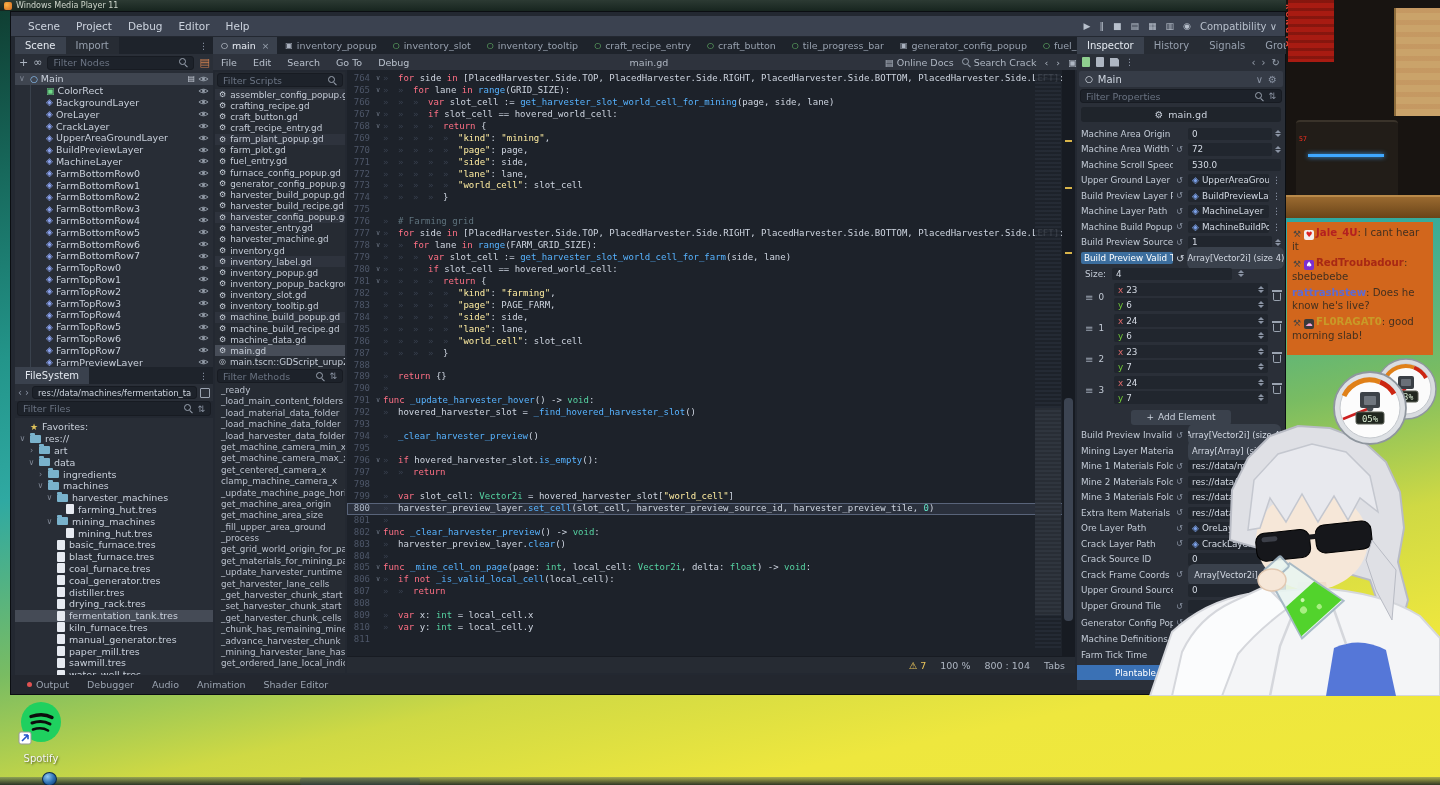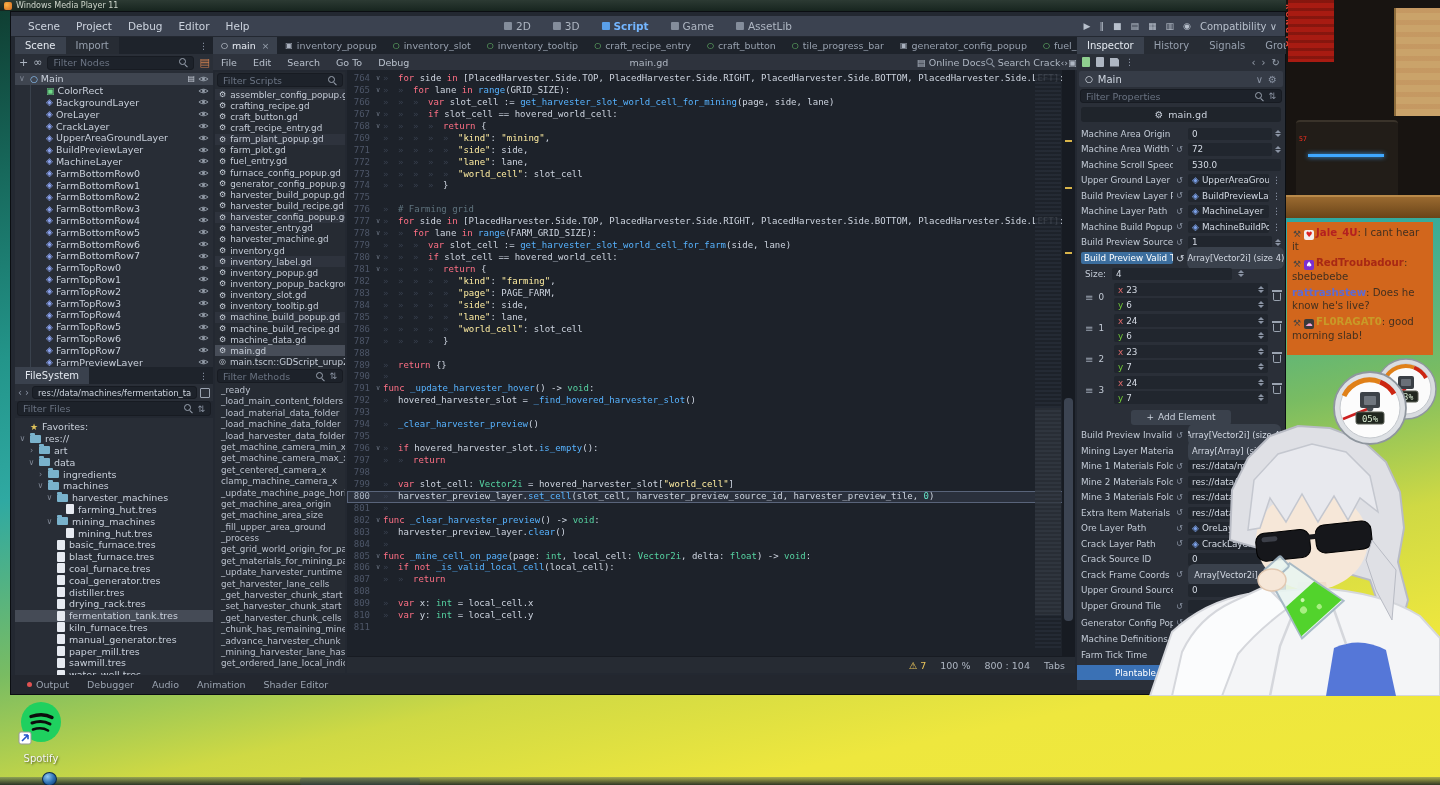--- a/index.html
+++ b/index.html
@@ -75,21 +75,21 @@
   .se-tabs { left:202px; top:25px; width:872px; height:17px; display:flex; align-items:flex-end; background:#1e232b; }
   .se-tab { display:flex; align-items:center; gap:4px; padding:0 8px; height:17px; font-size:9.5px; color:#97a0ae; white-space:nowrap; }
   .se-tab.active { background:#3a414d; color:#e8edf4; }
   .se-tab .ti { font-size:8px; }
   .ti.green { color:#6fce71; } .ti.white { color:#dfe5ee; } .ti.tool { color:#aab2bf; }
   .se-tab .x { color:#9aa3b0; margin-left:2px; font-size:9px; }
   .se-tabs-end { margin-left:auto; display:flex; gap:7px; align-items:center; padding-right:6px; color:#8a93a3; font-size:9px; }
   .se-menu { left:202px; top:42px; width:872px; height:16px; background:#2e333d; display:flex; align-items:center; font-size:9.5px; color:#b8c0cc; }
   .se-menu .m { padding:0 8px; }
   .se-file { position:absolute; left:50%; transform:translateX(-50%); color:#aeb6c2; }
-  .se-menu-right { margin-left:auto; display:flex; align-items:center; gap:0; padding-right:8px; color:#aeb6c2; }
+  .se-menu-right { margin-left:auto; display:flex; align-items:center; gap:8px; padding-right:8px; color:#aeb6c2; }
   .scripts-panel { left:204px; top:60px; width:130px; height:601px; background:#262b33; }
   .sp-filter { margin:1px 2px; }
   .sp-list { height:279px; overflow:hidden; margin-top:2px; }
   .sp-row { display:flex; align-items:center; gap:4px; height:11.15px; font-size:8.8px; color:#c5ccd7; padding:0 4px; white-space:nowrap; overflow:hidden; }
   .sp-row .g { color:#cdd4de; font-size:8px; }
   .sp-row.hl { background:#2e333d; }
   .sp-row.sel { background:#474d58; }
   .mt-list { height:286px; overflow:hidden; margin-top:2px; }
   .mt-row { height:11.4px; font-size:8.8px; color:#bac1cd; padding:0 6px; white-space:nowrap; overflow:hidden; }
 
@@ -197,27 +197,20 @@
 <div class="abs gd">
 
   <div class="abs menubar">
     <div class="menu-left" id="menu-left">
         <span class="menu-item">Scene</span>
         <span class="menu-item">Project</span>
         <span class="menu-item">Debug</span>
         <span class="menu-item">Editor</span>
         <span class="menu-item">Help</span>
       </div>
-    <div class="menu-center" id="menu-center">
-        <span class="mi "><span class="mic"></span>2D</span>
-        <span class="mi "><span class="mic"></span>3D</span>
-        <span class="mi active"><span class="mic"></span>Script</span>
-        <span class="mi "><span class="mic"></span>Game</span>
-        <span class="mi "><span class="mic"></span>AssetLib</span>
-      </div>
     <div class="menu-right">
       <span class="pbtn">▶</span>
       <span class="pbtn">‖</span>
       <span class="pbtn">■</span>
       <span class="pbtn">▤</span>
       <span class="pbtn">▦</span>
       <span class="pbtn">▥</span>
       <span class="pbtn">◉</span>
       <span class="compat"><span>Compatibility</span> ∨</span>
     </div>
@@ -891,20 +884,21 @@
       </div>
   </div>
 
   <div class="abs code" id="code">
       <div class="cl "><span class="ln">764</span><span class="fold">∨</span><span class="ct"><span class="tab">»</span><span class="tok-k">for</span><span class="tok-p"> side </span><span class="tok-k">in</span><span class="tok-p"> [PlacedHarvester.Side.TOP, PlacedHarvester.Side.RIGHT, PlacedHarvester.Side.BOTTOM, PlacedHarvester.Side.LEFT]:</span></span></div>
       <div class="cl "><span class="ln">765</span><span class="fold">∨</span><span class="ct"><span class="tab">»</span><span class="tab">»</span><span class="tok-k">for</span><span class="tok-p"> lane </span><span class="tok-k">in</span><span class="tok-p"> </span><span class="tok-f">range</span><span class="tok-p">(GRID_SIZE):</span></span></div>
       <div class="cl "><span class="ln">766</span><span class="fold"></span><span class="ct"><span class="tab">»</span><span class="tab">»</span><span class="tab">»</span><span class="tok-k">var</span><span class="tok-p"> slot_cell := </span><span class="tok-f">get_harvester_slot_world_cell_for_mining</span><span class="tok-p">(page, side, lane)</span></span></div>
       <div class="cl "><span class="ln">767</span><span class="fold">∨</span><span class="ct"><span class="tab">»</span><span class="tab">»</span><span class="tab">»</span><span class="tok-k">if</span><span class="tok-p"> slot_cell == hovered_world_cell:</span></span></div>
       <div class="cl "><span class="ln">768</span><span class="fold">∨</span><span class="ct"><span class="tab">»</span><span class="tab">»</span><span class="tab">»</span><span class="tab">»</span><span class="tok-k">return</span><span class="tok-p"> {</span></span></div>
       <div class="cl "><span class="ln">769</span><span class="fold"></span><span class="ct"><span class="tab">»</span><span class="tab">»</span><span class="tab">»</span><span class="tab">»</span><span class="tab">»</span><span class="tok-s">"kind"</span><span class="tok-p">: </span><span class="tok-s">"mining"</span><span class="tok-p">,</span></span></div>
+      <div class="cl "><span class="ln">770</span><span class="fold"></span><span class="ct"><span class="tab">»</span><span class="tab">»</span><span class="tab">»</span><span class="tab">»</span><span class="tab">»</span><span class="tok-s">"page"</span><span class="tok-p">: page,</span></span></div>
       <div class="cl "><span class="ln">771</span><span class="fold"></span><span class="ct"><span class="tab">»</span><span class="tab">»</span><span class="tab">»</span><span class="tab">»</span><span class="tab">»</span><span class="tok-s">"side"</span><span class="tok-p">: side,</span></span></div>
       <div class="cl "><span class="ln">772</span><span class="fold"></span><span class="ct"><span class="tab">»</span><span class="tab">»</span><span class="tab">»</span><span class="tab">»</span><span class="tab">»</span><span class="tok-s">"lane"</span><span class="tok-p">: lane,</span></span></div>
       <div class="cl "><span class="ln">773</span><span class="fold"></span><span class="ct"><span class="tab">»</span><span class="tab">»</span><span class="tab">»</span><span class="tab">»</span><span class="tab">»</span><span class="tok-s">"world_cell"</span><span class="tok-p">: slot_cell</span></span></div>
       <div class="cl "><span class="ln">774</span><span class="fold"></span><span class="ct"><span class="tab">»</span><span class="tab">»</span><span class="tab">»</span><span class="tab">»</span><span class="tok-p">}</span></span></div>
       <div class="cl "><span class="ln">775</span><span class="fold"></span><span class="ct"></span></div>
       <div class="cl "><span class="ln">776</span><span class="fold"></span><span class="ct"><span class="tab">»</span><span class="tok-c"># Farming grid</span></span></div>
       <div class="cl "><span class="ln">777</span><span class="fold">∨</span><span class="ct"><span class="tab">»</span><span class="tok-k">for</span><span class="tok-p"> side </span><span class="tok-k">in</span><span class="tok-p"> [PlacedHarvester.Side.TOP, PlacedHarvester.Side.RIGHT, PlacedHarvester.Side.BOTTOM, PlacedHarvester.Side.LEFT]:</span></span></div>
       <div class="cl "><span class="ln">778</span><span class="fold">∨</span><span class="ct"><span class="tab">»</span><span class="tab">»</span><span class="tok-k">for</span><span class="tok-p"> lane </span><span class="tok-k">in</span><span class="tok-p"> </span><span class="tok-f">range</span><span class="tok-p">(FARM_GRID_SIZE):</span></span></div>
       <div class="cl "><span class="ln">779</span><span class="fold"></span><span class="ct"><span class="tab">»</span><span class="tab">»</span><span class="tab">»</span><span class="tok-k">var</span><span class="tok-p"> slot_cell := </span><span class="tok-f">get_harvester_slot_world_cell_for_farm</span><span class="tok-p">(side, lane)</span></span></div>
       <div class="cl "><span class="ln">780</span><span class="fold">∨</span><span class="ct"><span class="tab">»</span><span class="tab">»</span><span class="tab">»</span><span class="tok-k">if</span><span class="tok-p"> slot_cell == hovered_world_cell:</span></span></div>

